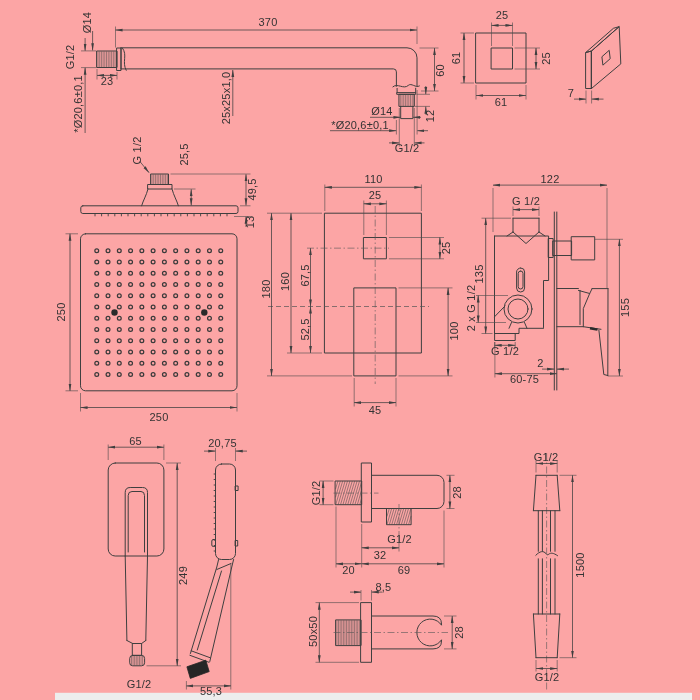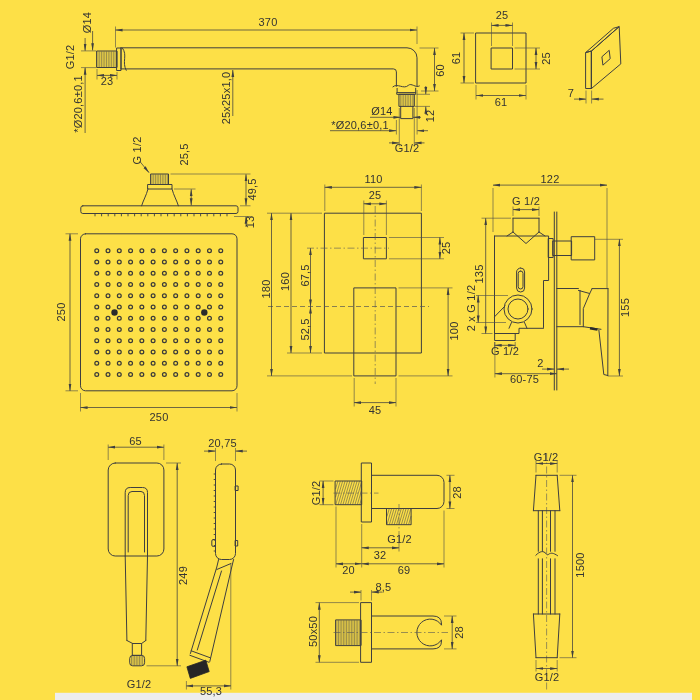--- a/index.html
+++ b/index.html
@@ -1,16 +1,16 @@
 <!DOCTYPE html>
 <html><head>
 <meta charset="utf-8">
 <style>
   html,body{margin:0;padding:0;background:#ffffff;}
-  .stage{position:relative;width:700px;height:700px;background:#fde047;overflow:hidden;}
+  .stage{position:relative;width:700px;height:700px;background:#fca5a5;overflow:hidden;}
   svg{display:block;}
   svg text{font-family:"Liberation Sans","DejaVu Sans",sans-serif;font-size:11px;fill:#333333;
            text-anchor:middle;letter-spacing:0.2px;}
   .o{stroke:#3f3f3f;stroke-width:1;fill:none;stroke-linecap:round;stroke-linejoin:round;}
   .d{stroke:#3f3f3f;stroke-width:0.75;fill:none;}
   .e{stroke:#4a4a4a;stroke-width:0.6;fill:none;}
   .h{stroke:#4a4a4a;stroke-width:0.55;fill:none;}
   .h2{stroke:#3f3f3f;stroke-width:0.9;fill:none;}
   .cl{stroke:#555555;stroke-width:0.6;fill:none;stroke-dasharray:7 2.5 1.5 2.5;}
   .dash{stroke:#555555;stroke-width:0.7;fill:none;stroke-dasharray:5 3;}

